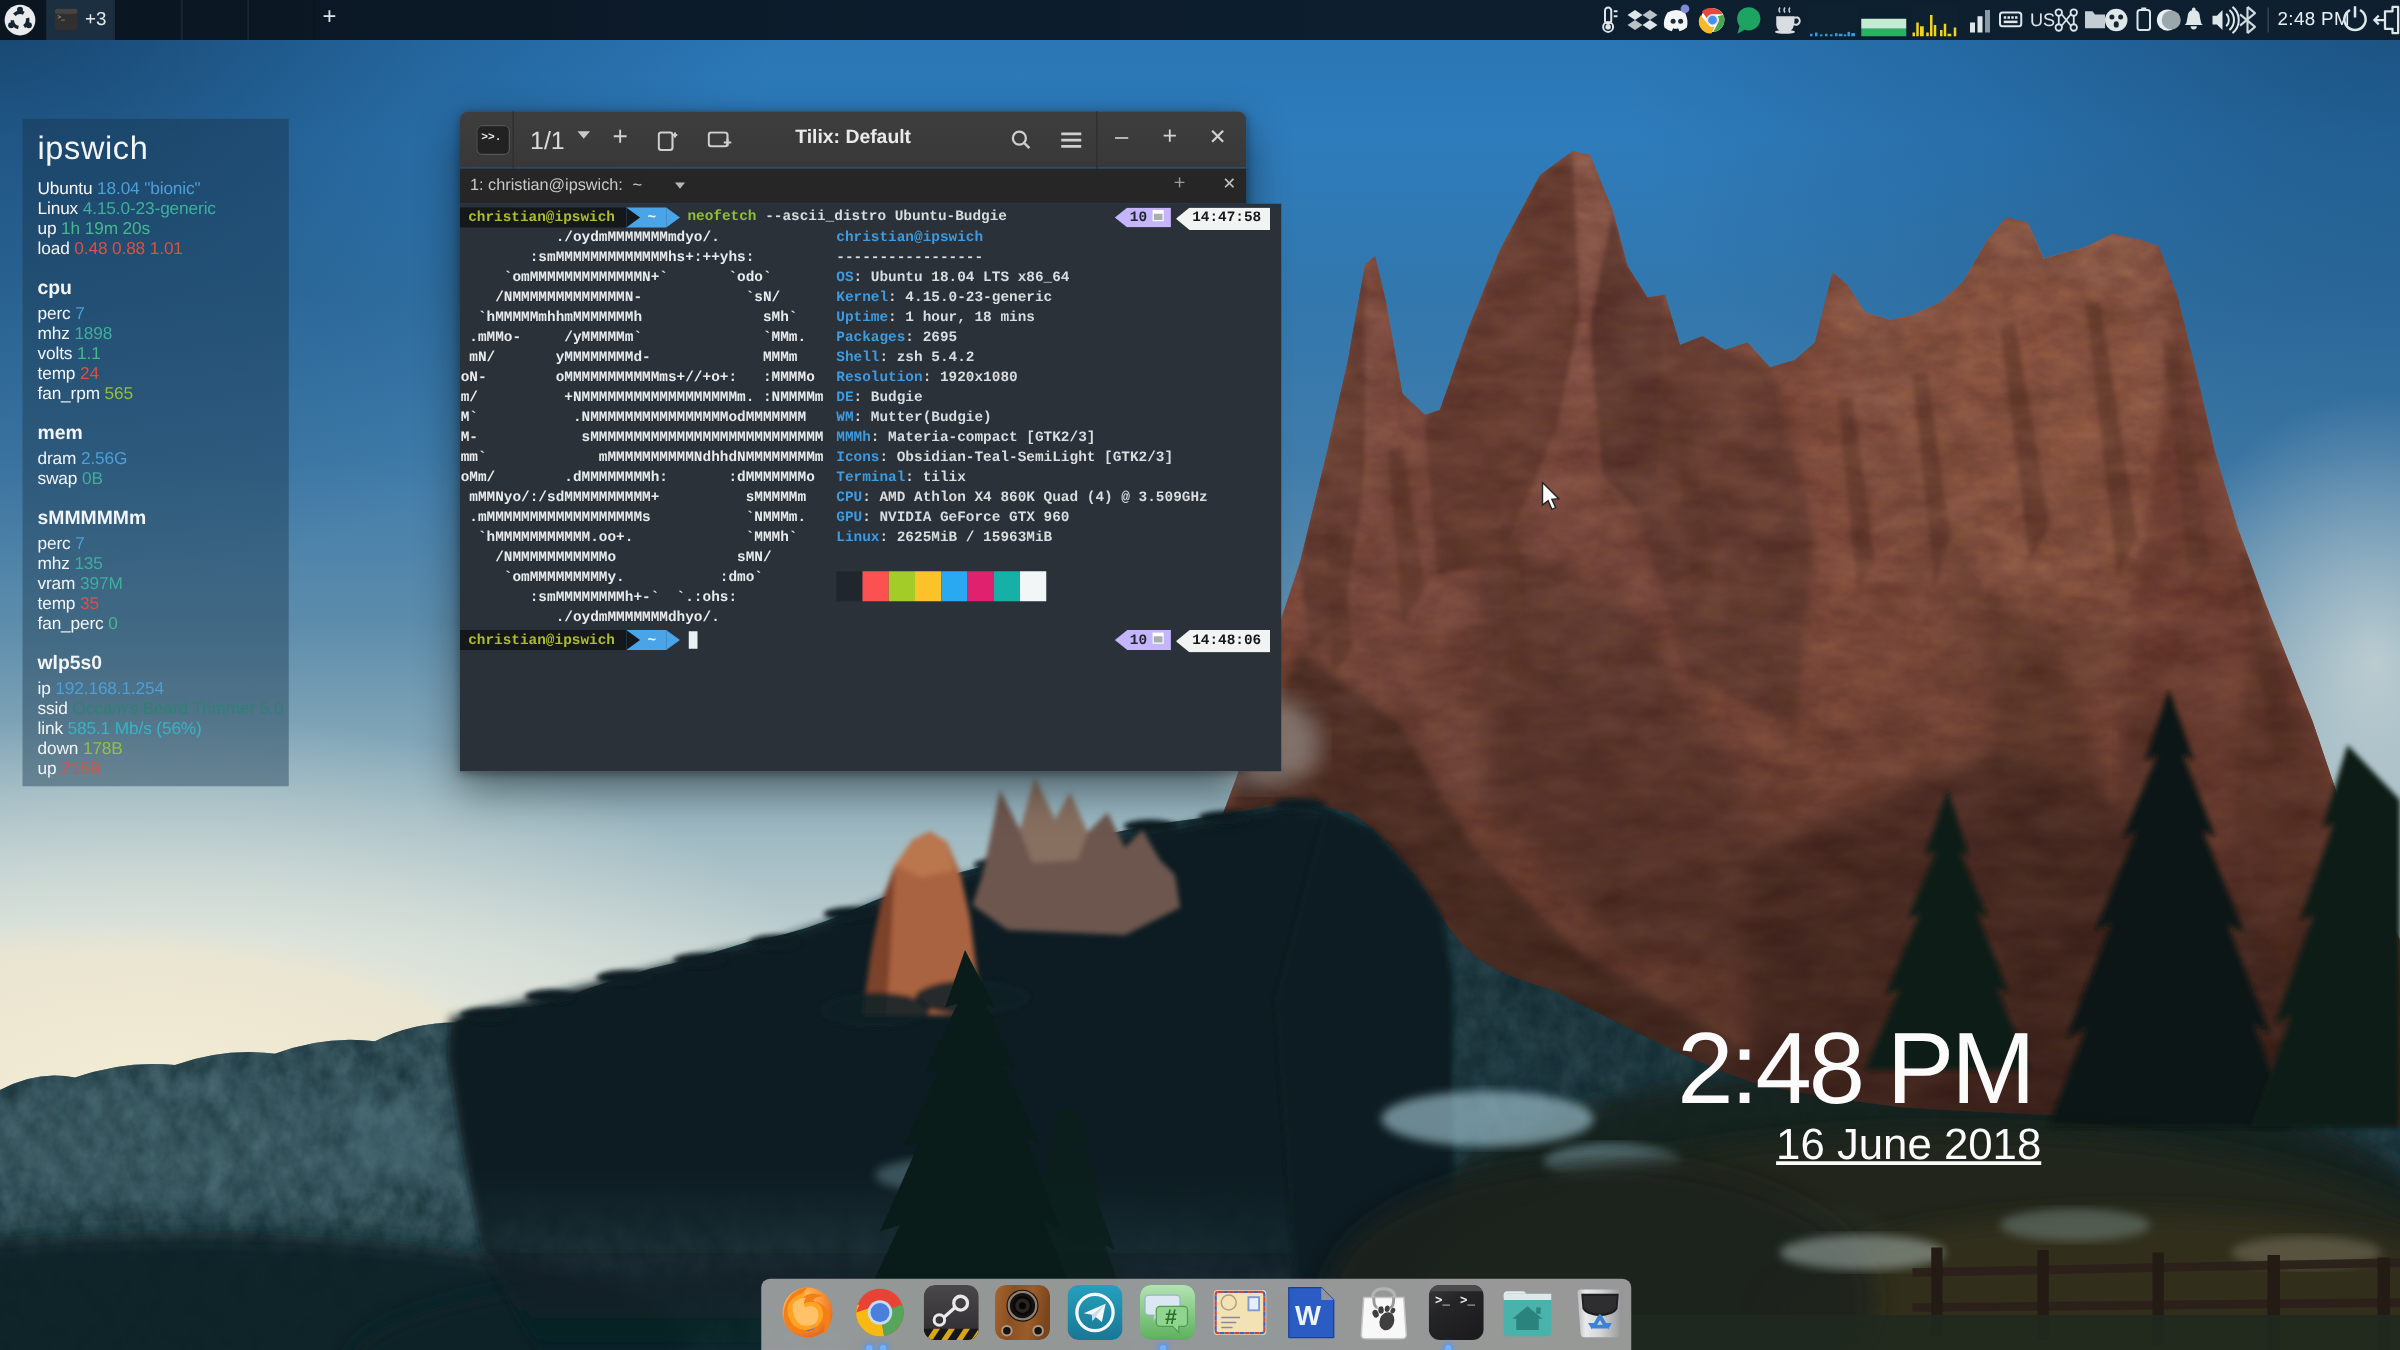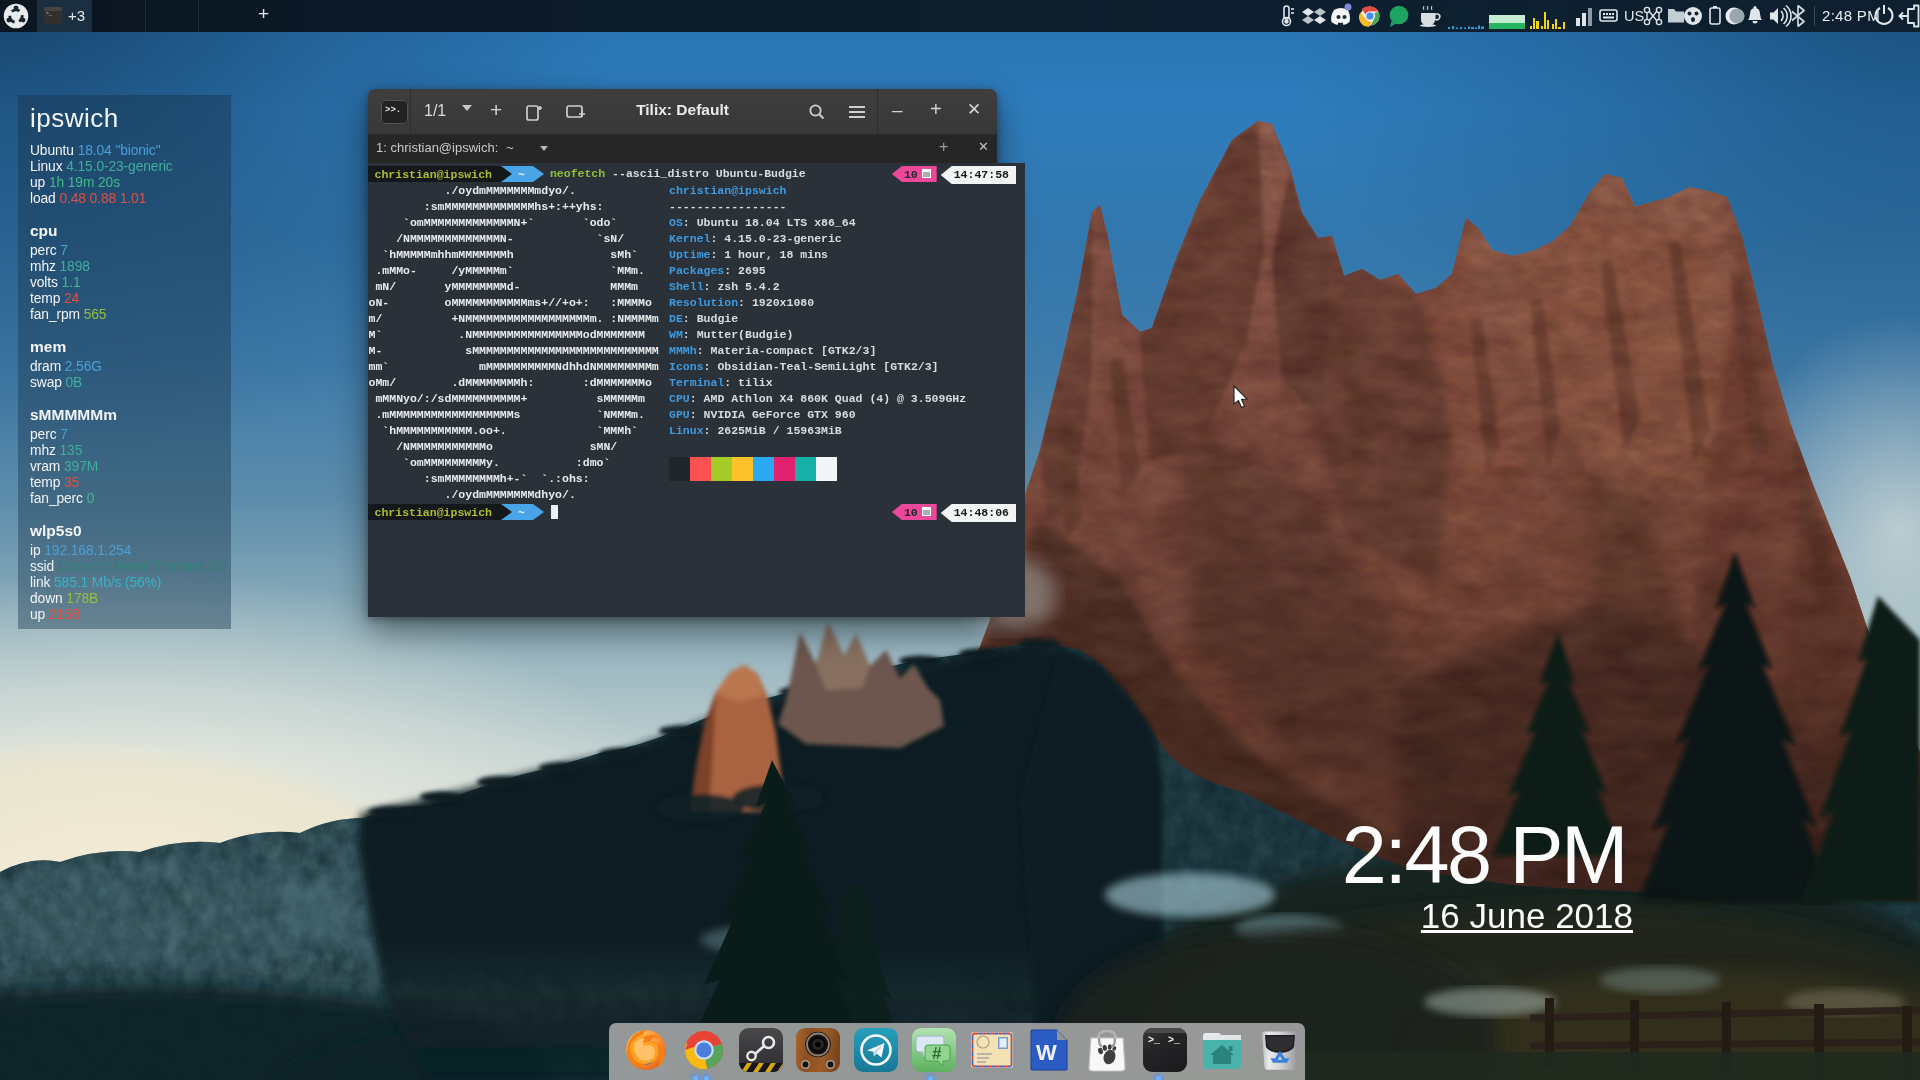--- a/index.html
+++ b/index.html
@@ -48,21 +48,21 @@
   .a1::before { content:""; position:absolute; left:0; top:0; width:0; height:0;
         border-left:11px solid #15181b; border-top:8px solid transparent; border-bottom:8px solid transparent; }
   .seg2 { display:inline-block; background:#4aa4e8; color:#f2f6f8; padding:1px 8px 1px 6px; height:16px; vertical-align:top; }
   .a2 { display:inline-block; width:11px; height:16px; vertical-align:top; position:relative; }
   .a2::before { content:""; position:absolute; left:0; top:0; width:0; height:0;
         border-left:11px solid #4aa4e8; border-top:8px solid transparent; border-bottom:8px solid transparent; }
   .cmd1 { color:#8fc132; margin-left:6px; }
   .cmd2 { color:#d9dde0; }
   .cursorblk { display:inline-block; width:7px; height:14px; background:#eef1f2; margin-left:7px; vertical-align:top; margin-top:1px; }
   .badges { position:absolute; right:9px; height:16px; }
-  .bgrey { display:inline-block; background:#ec4899; color:#22282d; height:16px; padding:1px 6px 1px 12px; margin-right:4px;
+  .bgrey { display:inline-block; background:#c4b5fd; color:#22282d; height:16px; padding:1px 6px 1px 12px; margin-right:4px;
         clip-path:polygon(10px 0, 100% 0, 100% 100%, 10px 100%, 0 50%); }
   .bwhite { display:inline-block; background:#f2f4f4; color:#16191c; height:16px; padding:1px 7px 17px 13px;
         clip-path:polygon(11px 0, 100% 0, 100% 100%, 11px 100%, 0 50%); }
   .cal { display:inline-block; width:9px; height:9px; border:1.5px solid #fdfdfd; border-top-width:3px; margin-left:4px; background:#a9aeb2; }
   .cstrip { position:absolute; height:24px; }
   .cstrip i { display:inline-block; width:21px; height:24px; }
 
   
   #bigclock { position:absolute; right:287px; top:809px; z-index:5; text-align:right; color:#fbfbfb; }
   #bigclock .t { font-size:81px; font-weight:normal; letter-spacing:-2.5px; padding-right:7px; }
@@ -513,21 +513,21 @@
   <div class="r">up <span class="cr">216B</span></div>
 </div>
 <div id="term">
   <div id="tbar">
     <svg style="position:absolute;left:13px;top:11px" width="27" height="24" viewBox="0 0 27 24">
       <rect x="0" y="0" width="27" height="24" rx="4" fill="#222222"></rect>
       <rect x="0.5" y="0.5" width="26" height="23" rx="4" fill="none" stroke="#555" stroke-width="1"></rect>
       <text x="4" y="12" font-size="9" font-weight="bold" fill="#e8e8e8" font-family="Liberation Mono">&gt;&gt;.</text>
     </svg>
     <div style="position:absolute;left:42px;top:0;width:1px;height:46px;background:#2e2e2e"></div>
-    <span style="position:absolute;left:56px;top:13px;font-size:16px;color:#dadada">1/1</span>
+    <span style="position:absolute;left:56px;top:13px;font-size:20px;color:#dadada">1/1</span>
     <span style="position:absolute;left:94px;top:16px;width:0;height:0;border-left:5px solid transparent;border-right:5px solid transparent;border-top:6px solid #c8c8c8"></span>
     <span style="position:absolute;left:122px;top:9px;font-size:21px;color:#d2d2d2">+</span>
     <svg style="position:absolute;left:158px;top:14px" width="16" height="18" viewBox="0 0 16 18">
       <rect x="1" y="3" width="11" height="14" rx="2" fill="none" stroke="#cfcfcf" stroke-width="1.7"></rect>
       <path d="M12,5 h4 M14,3 v4" stroke="#cfcfcf" stroke-width="1.7"></path>
     </svg>
     <svg style="position:absolute;left:198px;top:16px" width="20" height="15" viewBox="0 0 20 15">
       <rect x="1" y="1" width="15" height="11" rx="2" fill="none" stroke="#cfcfcf" stroke-width="1.7"></rect>
       <path d="M13,9 h6 M16,6 v6" stroke="#cfcfcf" stroke-width="1.7"></path>
     </svg>

